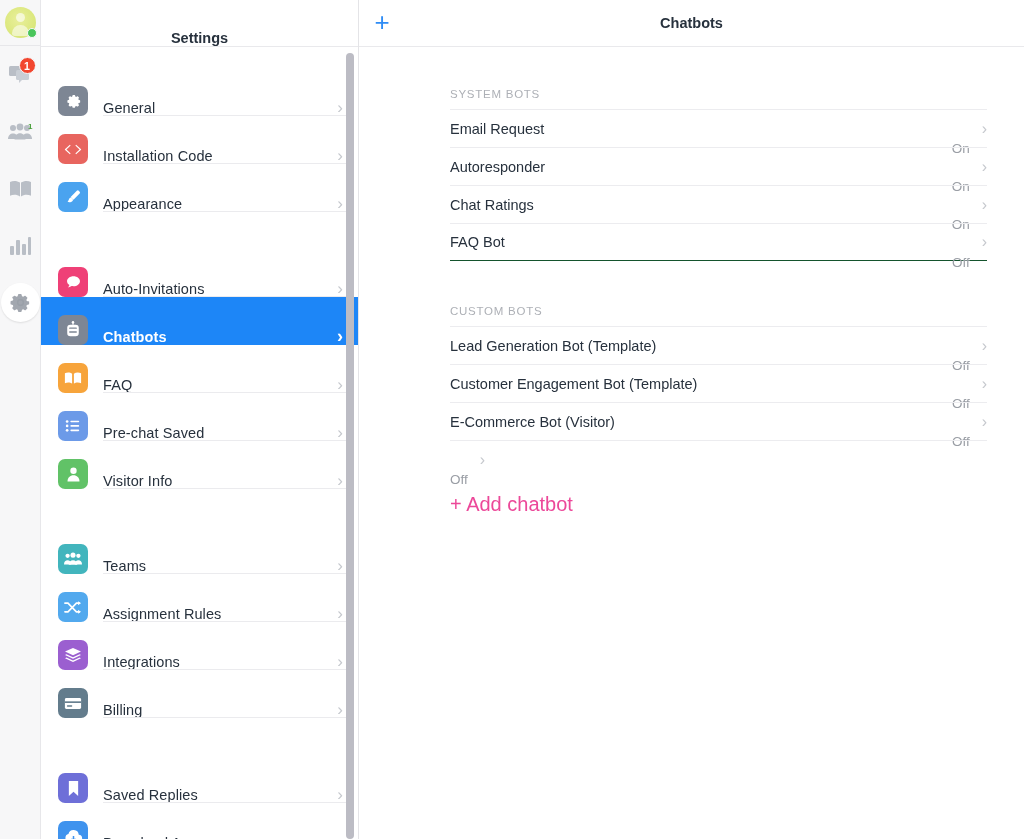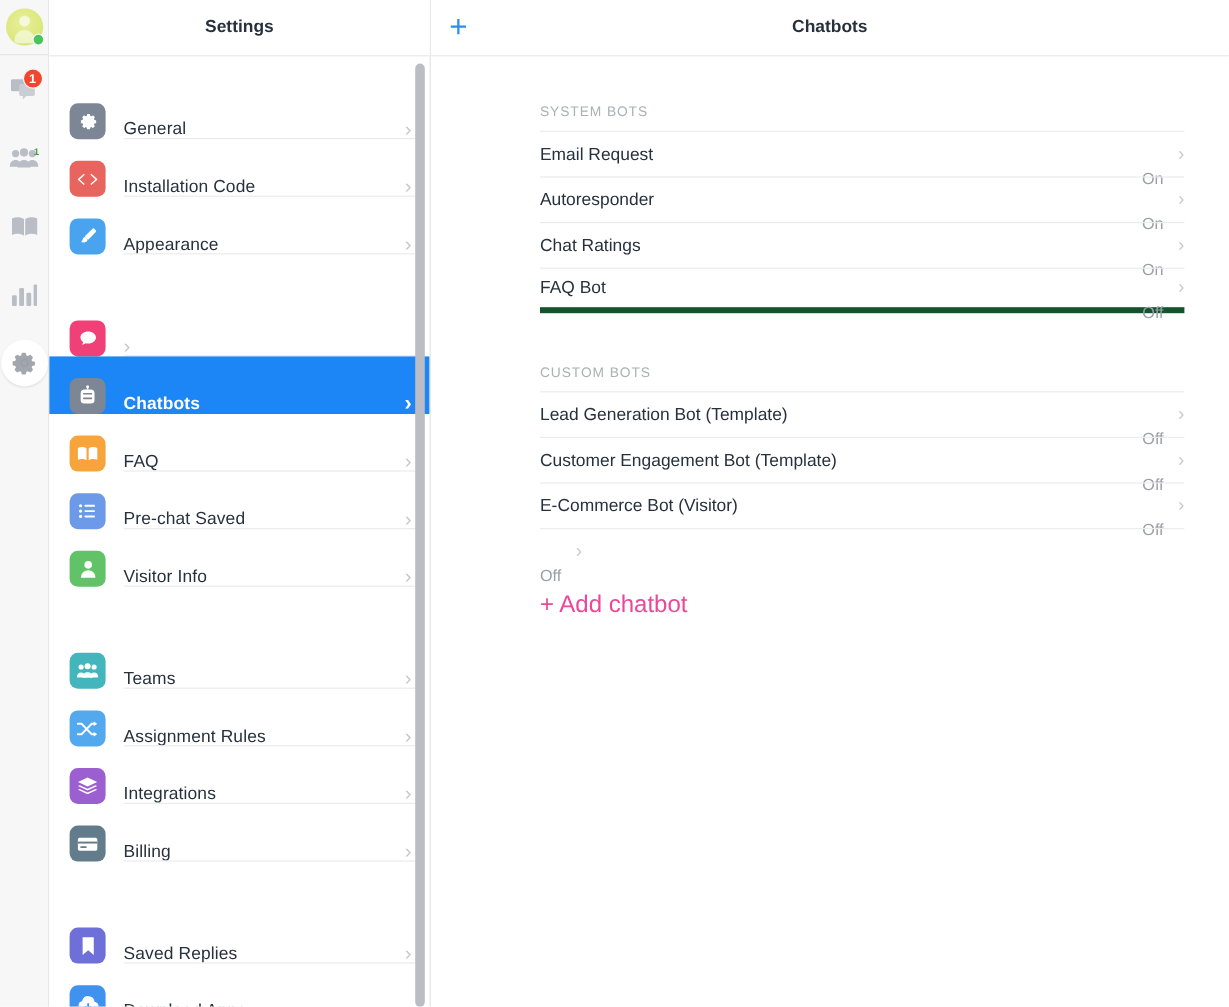--- a/index.html
+++ b/index.html
@@ -67,21 +67,21 @@
   
   .settings-panel {
     width: 318px; flex: 0 0 318px; height: 839px;
     background: #ffffff;
     border-right: 1px solid #e4e4e7;
     display: flex; flex-direction: column;
     position: relative;
   }
   .settings-header {
     height: 47px; flex: 0 0 47px;
-    display: flex; align-items: center; justify-content: center;
+    display: flex; align-items: flex-end; justify-content: center;
     border-bottom: 1px solid #e9e9ec;
     background: #fff;
   }
   .settings-title { font-size: 14.5px; font-weight: bold; color: #27313d; }
   .settings-scroll {
     flex: 1; overflow: hidden; position: relative; padding-top: 21px;
   }
   .sgroup { padding: 0 0 0 0; }
   .sgap { height: 37px; }
   .srow {
@@ -140,21 +140,21 @@
   .section { width: 537px; margin-left: 91px; }
   .section-label {
     font-size: 11.5px; color: #adb0b6; letter-spacing: .75px;
     padding-bottom: 9px;
   }
   .bot-row {
     height: 38px; display: flex; align-items: center;
     border-top: 1px solid #ececef;
     position: relative;
   }
-  .bot-row:last-of-type { border-bottom: 5px solid #14532d; justify-content: flex-end; }
+  .bot-row:last-of-type { border-bottom: 1px solid #14532d; justify-content: flex-end; }
   .bot-name { flex: 1; font-size: 14.5px; color: #27313d; }
   .bot-state { font-size: 13.5px; color: #9a9ea5; margin-right: 12px; margin-top: 40px; }
   .bot-chev { color: #c6c9ce; font-size: 16px; line-height: 1; }
   .section-gap { height: 44px; }
   .add-chatbot {
     font-size: 20px; color: #ec4899; padding-top: 15px;
   }
 </style>
 </head>
 <body>
@@ -258,20 +258,21 @@
 
       <div class="sgap"></div>
 
       <div class="sgroup">
         <div class="srow">
           <div class="sicon" style="background:#ef4077">
             <svg width="17" height="16" viewBox="0 0 20 18">
                 <path fill="#fff" d="M10 2.2c-4.2 0-7.6 2.6-7.6 5.8 0 1.8 1.1 3.4 2.8 4.5-.2 1-.8 2-1.7 2.8 1.6-.1 3.1-.7 4.2-1.5.7.1 1.5.2 2.3.2 4.2 0 7.6-2.6 7.6-5.9S14.2 2.2 10 2.2z"></path>
               </svg>
           </div>
+          <div class="slabel">Auto-Invitations</div>
           <div class="schev">›</div>
           <div class="sdiv"></div>
         </div>
 
         <div class="srow selected">
           <div class="sicon" style="background:#7d8694">
             <svg width="16" height="18" viewBox="0 0 18 20">
               <rect x="8.3" y="1" width="1.4" height="3" fill="#fff"></rect>
               <circle cx="9" cy="1.4" r="1.4" fill="#fff"></circle>
               <rect x="2.5" y="4" width="13" height="13" rx="3.6" fill="#fff"></rect>

